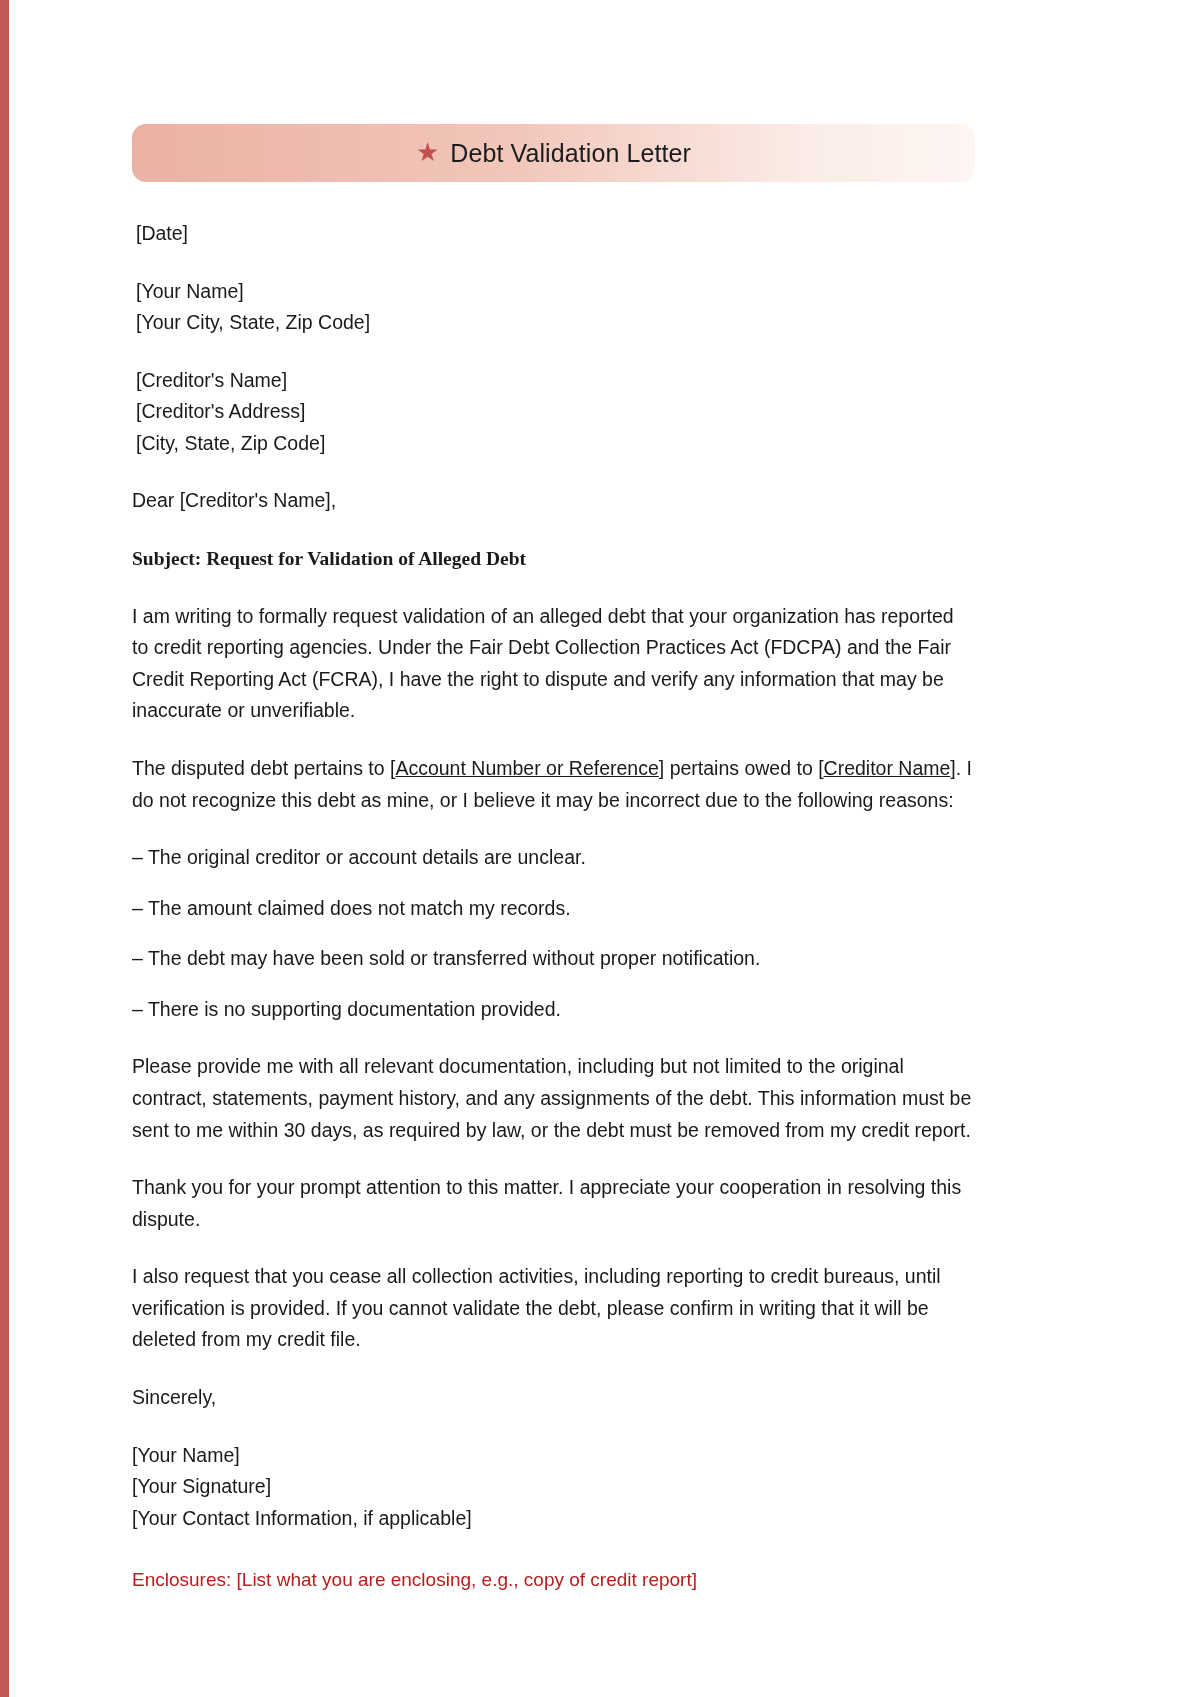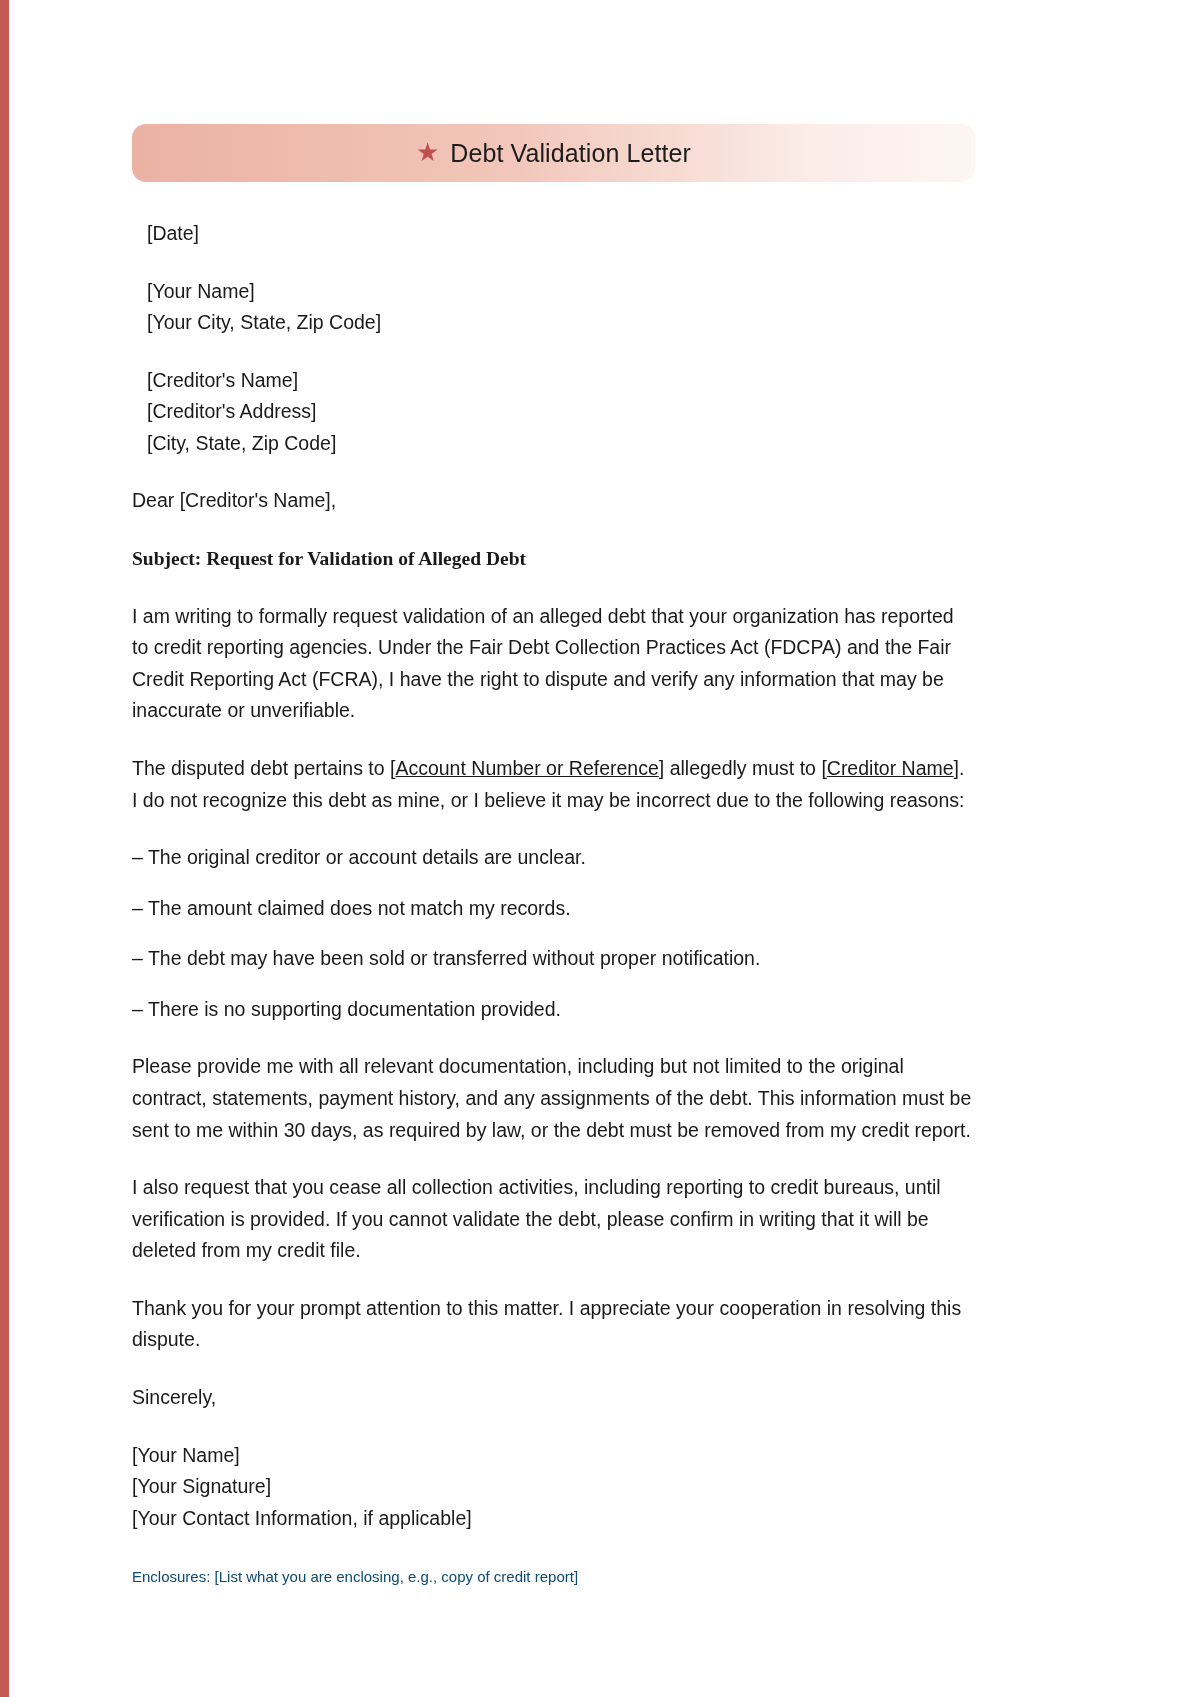--- a/index.html
+++ b/index.html
@@ -57,21 +57,21 @@
     font-size: 25px;
     color: #1c1c1c;
     letter-spacing: 0.1px;
   }
   .doc-body {
     font-size: 19.5px;
     color: #1a1a1a;
     line-height: 1.62;
   }
   .addr-block {
-    margin: 0 0 26px 15px;
+    margin: 0 0 26px 4px;
   }
   .addr-block .line {
     display: block;
   }
   .salutation {
     margin: 0 0 26px 0;
   }
   .subject-line {
     margin: 0 0 26px 0;
     font-weight: bold;
@@ -93,22 +93,22 @@
   .closing {
     margin: 0 0 26px 0;
   }
   .sign-block {
     margin: 0 0 32px 0;
   }
   .sign-block .line {
     display: block;
   }
   .footer-note {
-    font-size: 15px;
-    color: #0c4a6e;
+    font-size: 19px;
+    color: #b91c1c;
     line-height: 1.5;
     margin: 0;
   }
 </style>
 </head>
 <body>
 
 <div class="page">
 
   <div class="edge-stripe"></div>
@@ -138,34 +138,34 @@
         <span class="line">[Creditor's Address]</span>
         <span class="line">[City, State, Zip Code]</span>
       </p>
 
       <p class="salutation">Dear [Creditor's Name],</p>
 
       <p class="subject-line">Subject: Request for Validation of Alleged Debt</p>
 
       <p class="para">I am writing to formally request validation of an alleged debt that your organization has reported to credit reporting agencies. Under the Fair Debt Collection Practices Act (FDCPA) and the Fair Credit Reporting Act (FCRA), I have the right to dispute and verify any information that may be inaccurate or unverifiable.</p>
 
-      <p class="para"><span>The disputed debt pertains to [</span><span class="u">Account Number or Reference</span><span>] allegedly must to [</span><span class="u">Creditor Name</span><span>]. I do not recognize this debt as mine, or I believe it may be incorrect due to the following reasons:</span></p>
+      <p class="para"><span>The disputed debt pertains to [</span><span class="u">Account Number or Reference</span><span>] pertains owed to [</span><span class="u">Creditor Name</span><span>]. I do not recognize this debt as mine, or I believe it may be incorrect due to the following reasons:</span></p>
 
       <div class="bullet-list">
         <p class="bullet">– The original creditor or account details are unclear.</p>
         <p class="bullet">– The amount claimed does not match my records.</p>
         <p class="bullet">– The debt may have been sold or transferred without proper notification.</p>
         <p class="bullet">– There is no supporting documentation provided.</p>
       </div>
 
       <p class="para">Please provide me with all relevant documentation, including but not limited to the original contract, statements, payment history, and any assignments of the debt. This information must be sent to me within 30 days, as required by law, or the debt must be removed from my credit report.</p>
 
+      <p class="para">Thank you for your prompt attention to this matter. I appreciate your cooperation in resolving this dispute.</p>
+
       <p class="para">I also request that you cease all collection activities, including reporting to credit bureaus, until verification is provided. If you cannot validate the debt, please confirm in writing that it will be deleted from my credit file.</p>
-
-      <p class="para">Thank you for your prompt attention to this matter. I appreciate your cooperation in resolving this dispute.</p>
 
       <p class="closing">Sincerely,</p>
 
       <p class="sign-block">
         <span class="line">[Your Name]</span>
         <span class="line">[Your Signature]</span>
         <span class="line">[Your Contact Information, if applicable]</span>
       </p>
 
       <p class="footer-note">Enclosures: [List what you are enclosing, e.g., copy of credit report]</p>

